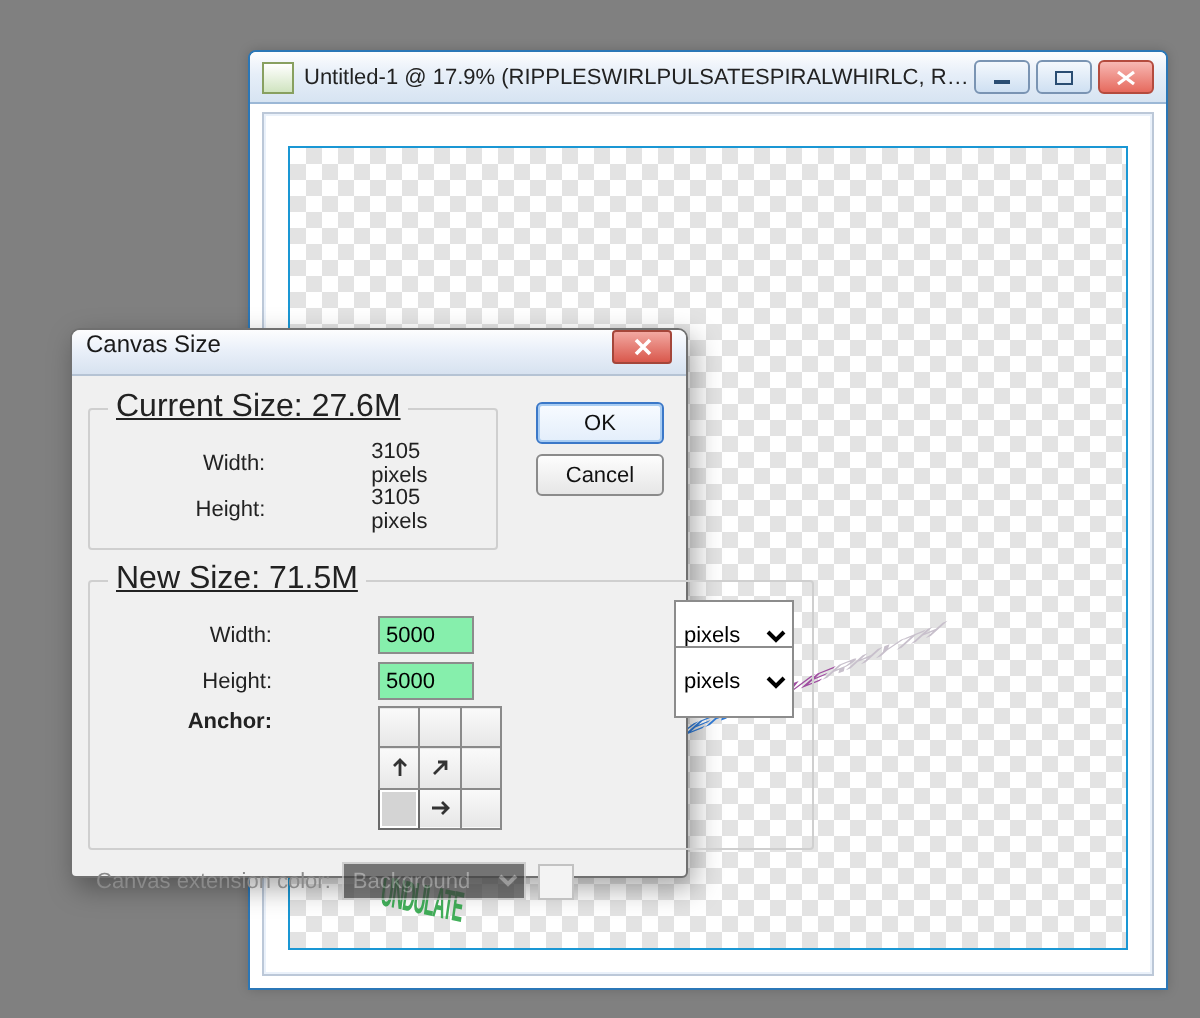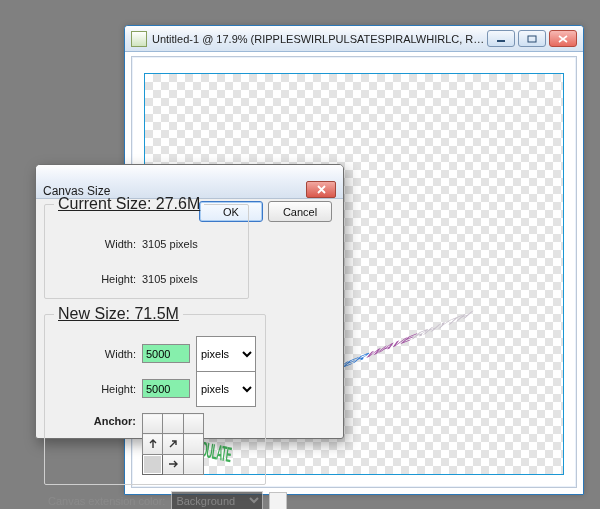--- a/index.html
+++ b/index.html
@@ -38,56 +38,56 @@
   .art span { display:inline-block; }
   .art2 { position:absolute; left:44px; bottom:16px; font-weight:800; font-size:15px;
           color:#2fa84a; white-space:nowrap;
           transform:skew(-8deg,12deg) scaleY(1.4) scaleX(.55); transform-origin:left bottom;
           opacity:.9; letter-spacing:-1px; }
 
   
   .dlg { position:absolute; left:35px; top:164px; width:309px; height:275px;
          background:#f0f0f0; border:1px solid #707070; border-radius:5px 5px 3px 3px;
          box-shadow:3px 5px 14px rgba(0,0,0,.35); }
-  .dlg-titlebar { height:34px;
+  .dlg-titlebar { height:23px;
                   background:linear-gradient(#fdfdfe,#eaf0f9 45%,#d7e2f0);
                   border-bottom:1px solid #b5c3d4; border-radius:4px 4px 0 0;
-                  display:flex; align-items:flex-end; padding:0 7px; }
+                  display:flex; align-items:flex-start; padding:0 7px; }
   .dlg-titlebar .title { font-size:12px; color:#1a1a1a; flex:1; }
   .dlg-titlebar .win-btn.close { width:30px; height:17px; border-radius:2px;
                   background:linear-gradient(#f2a8a1,#d9584c); border:1px solid #a4463a;
                   color:#fff; font-size:11px; font-weight:bold; }
 
   .dlg-body { position:absolute; left:8px; top:30px; right:8px; bottom:8px;
               font-size:11px; color:#222; }
 
   fieldset { border:1px solid #cfcfcf; border-radius:2px; margin:0; padding:6px 9px 9px;
              position:relative; }
   fieldset legend { font-size:16px; color:#222; padding:0 4px;text-decoration:underline; }
 
-  .row { display:flex; align-items:center; height:21px; margin-top:14px; }
+  .row { display:flex; align-items:center; height:21px; margin-top:2px;gap:47px; }
   .row label.k { width:88px; text-align:right; padding-right:6px; color:#222; }
   .row input[type=text] { width:48px; height:19px; font-size:11px; padding:1px 3px;
                           border:1px solid #8c8c8c; background:#86efac; }
   .row select { width:60px; height:36px; font-size:11px; background:#fff; border:1px solid #8c8c8c; }
 
   .anchor { width:62px; height:62px; border-collapse:collapse; }
   .anchor td { width:20px; height:20px; border:1px solid #8a8a8a;
                background:linear-gradient(#fafafa,#e7e7e7); padding:0; text-align:center; }
   .anchor td.sel { background:#d4d4d4; border:1px solid #6a6a6a; box-shadow:inset 0 0 0 1px #fff; }
   .anchor svg { display:block; margin:auto; }
 
   .ext-row { display:flex; align-items:center; gap:6px; margin-top:6px; padding-left:4px; }
   .ext-row .lbl { color:#8a8a8a; }
   .ext-row select { width:92px; height:19px; font-size:11px; color:#8a8a8a;
                     background:#404040; border:1px solid #c2c2c2; }
   .ext-row .swatch { width:18px; height:18px; border:1px solid #c2c2c2; background:#f3f3f3; }
 
   
-  .dlg-btns { position:absolute; right:11px; top:36px; display:flex; flex-direction:row; gap:5px; }
+  .dlg-btns { position:absolute; right:11px; top:36px; display:flex; flex-direction:column; gap:5px; }
   .dlg-btn { width:64px; height:21px; font-size:11px;
              background:linear-gradient(#fdfdfd,#e6e6e6); border:1px solid #8b8b8b;
              border-radius:3px; display:flex; align-items:center; justify-content:center;
              color:#111; }
   .dlg-btn.primary { border:1px solid #3b78c8; box-shadow:0 0 0 1px #a9cdf3 inset;
                      background:linear-gradient(#f8fbff,#e3eefb); }
 
   input[type=checkbox]{ width:13px; height:13px; margin:0 4px 0 0; vertical-align:middle; }
 </style>
 </head>

